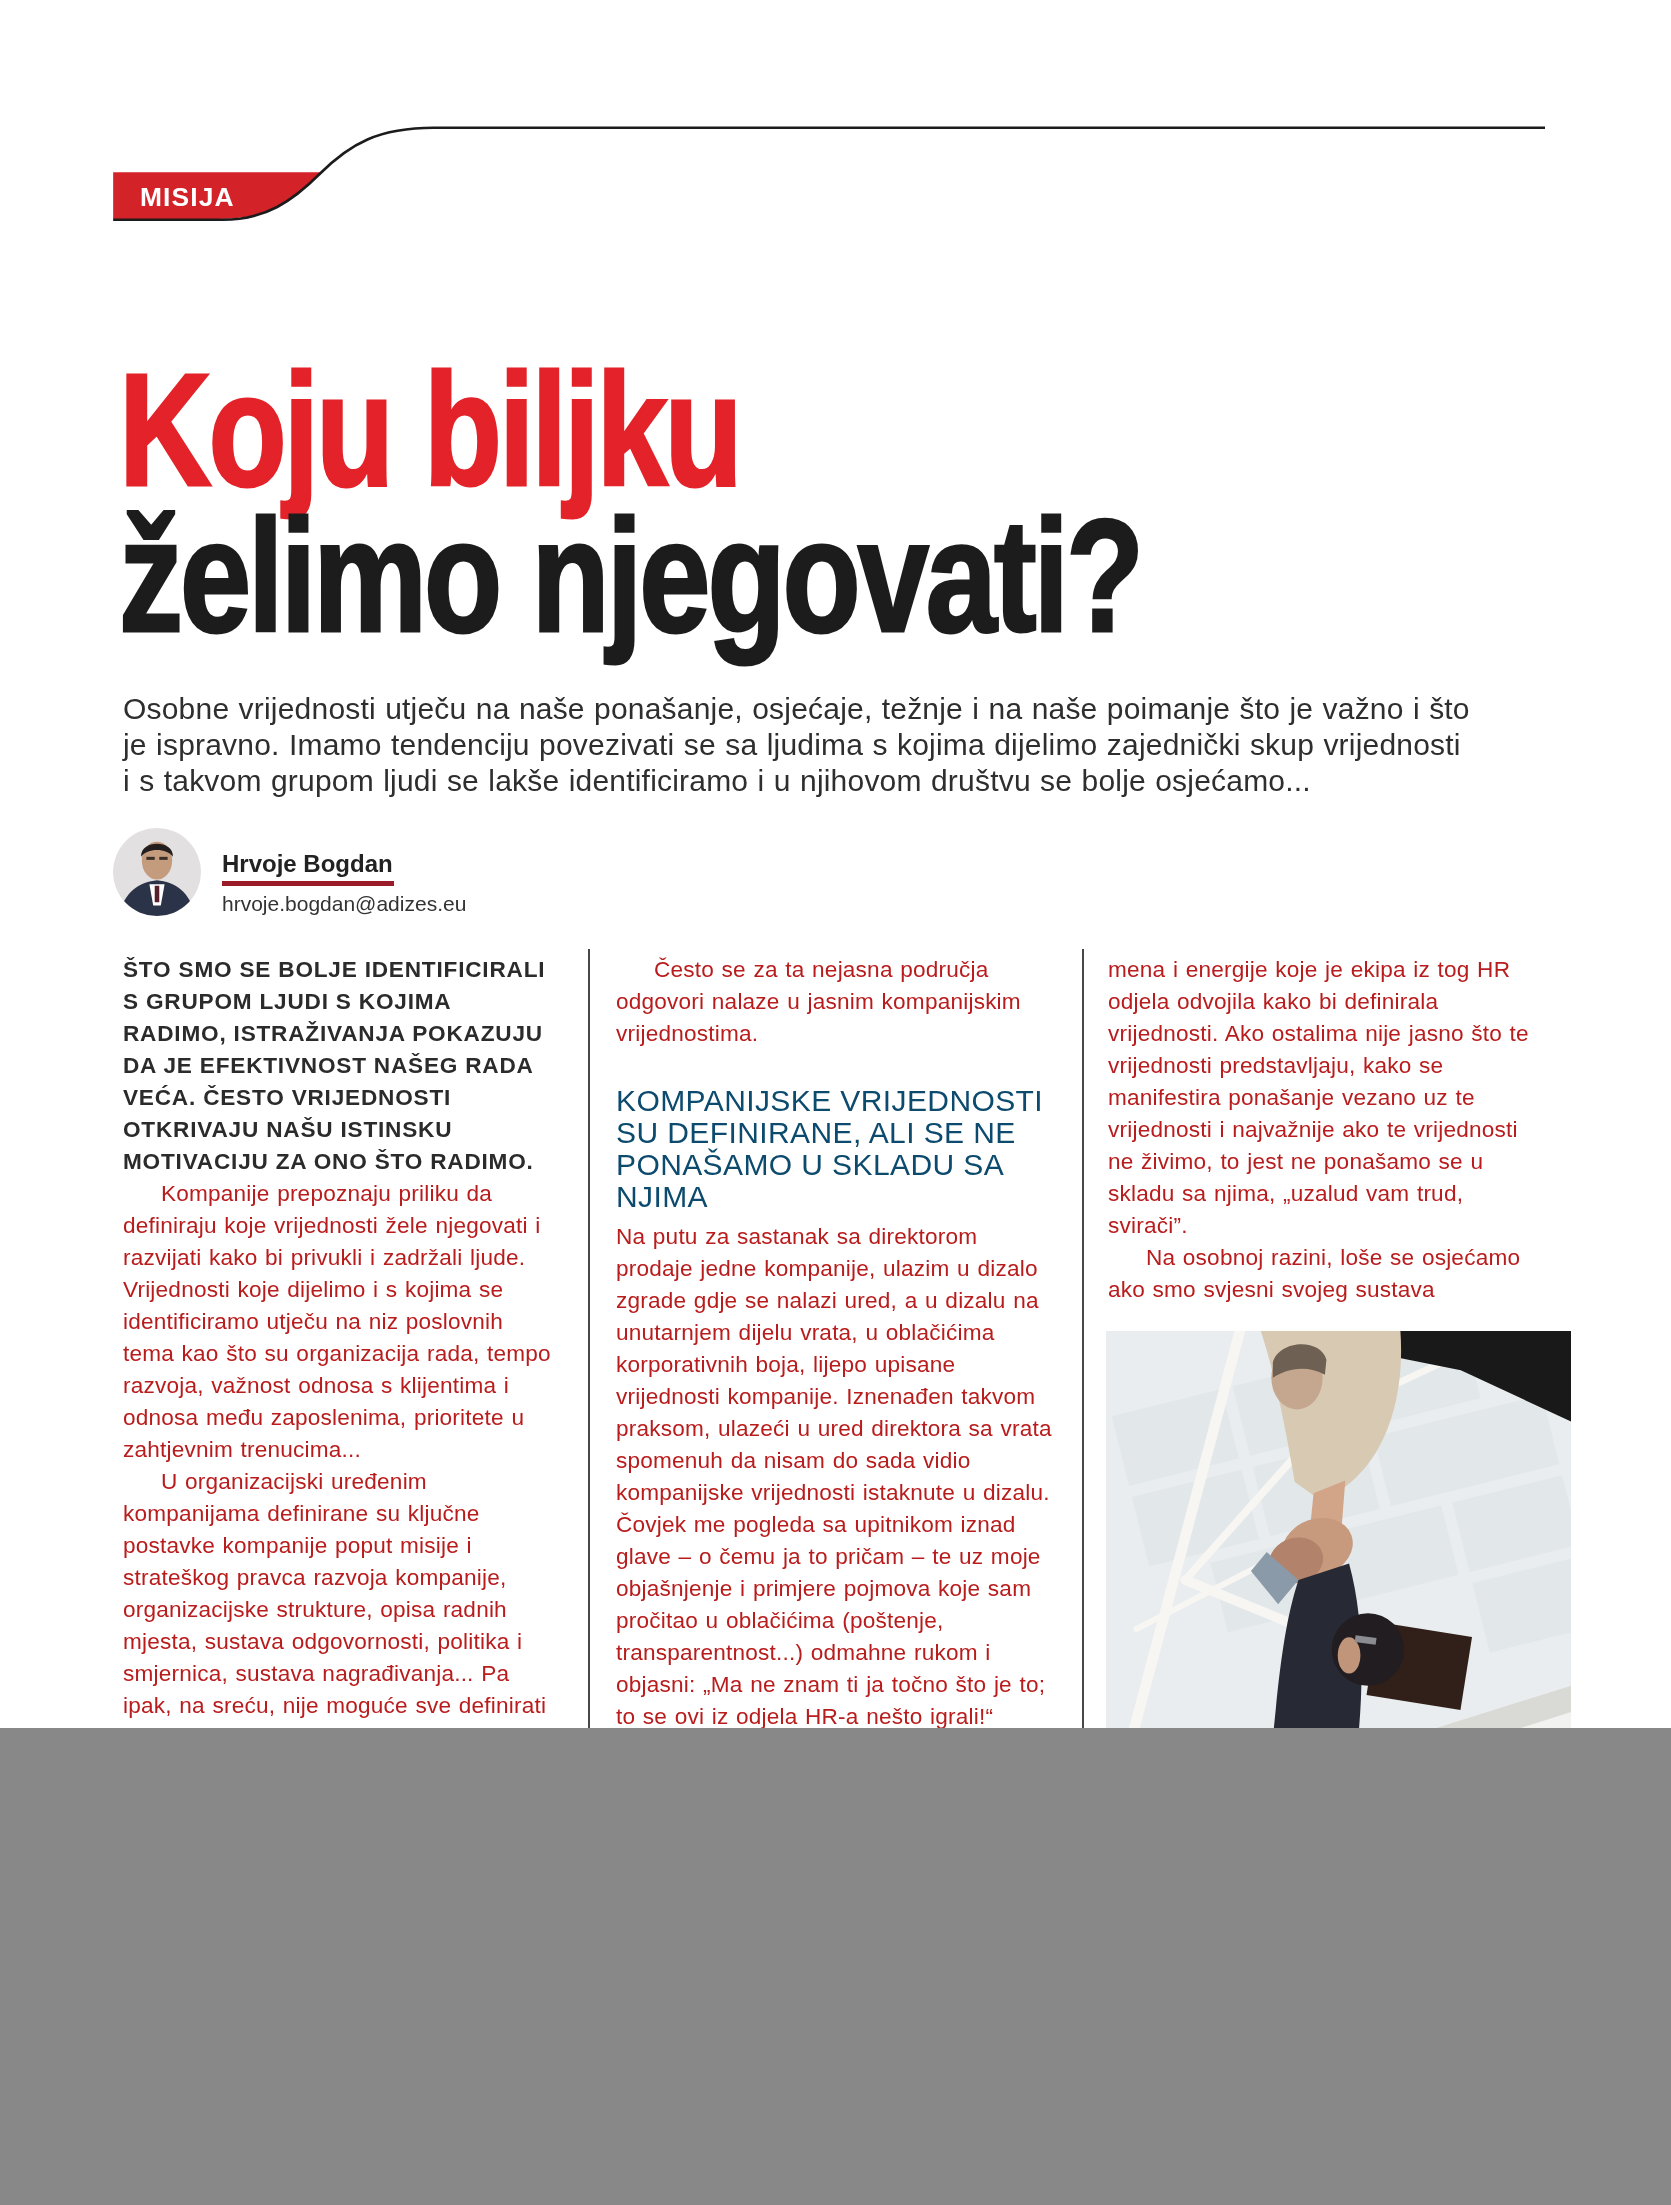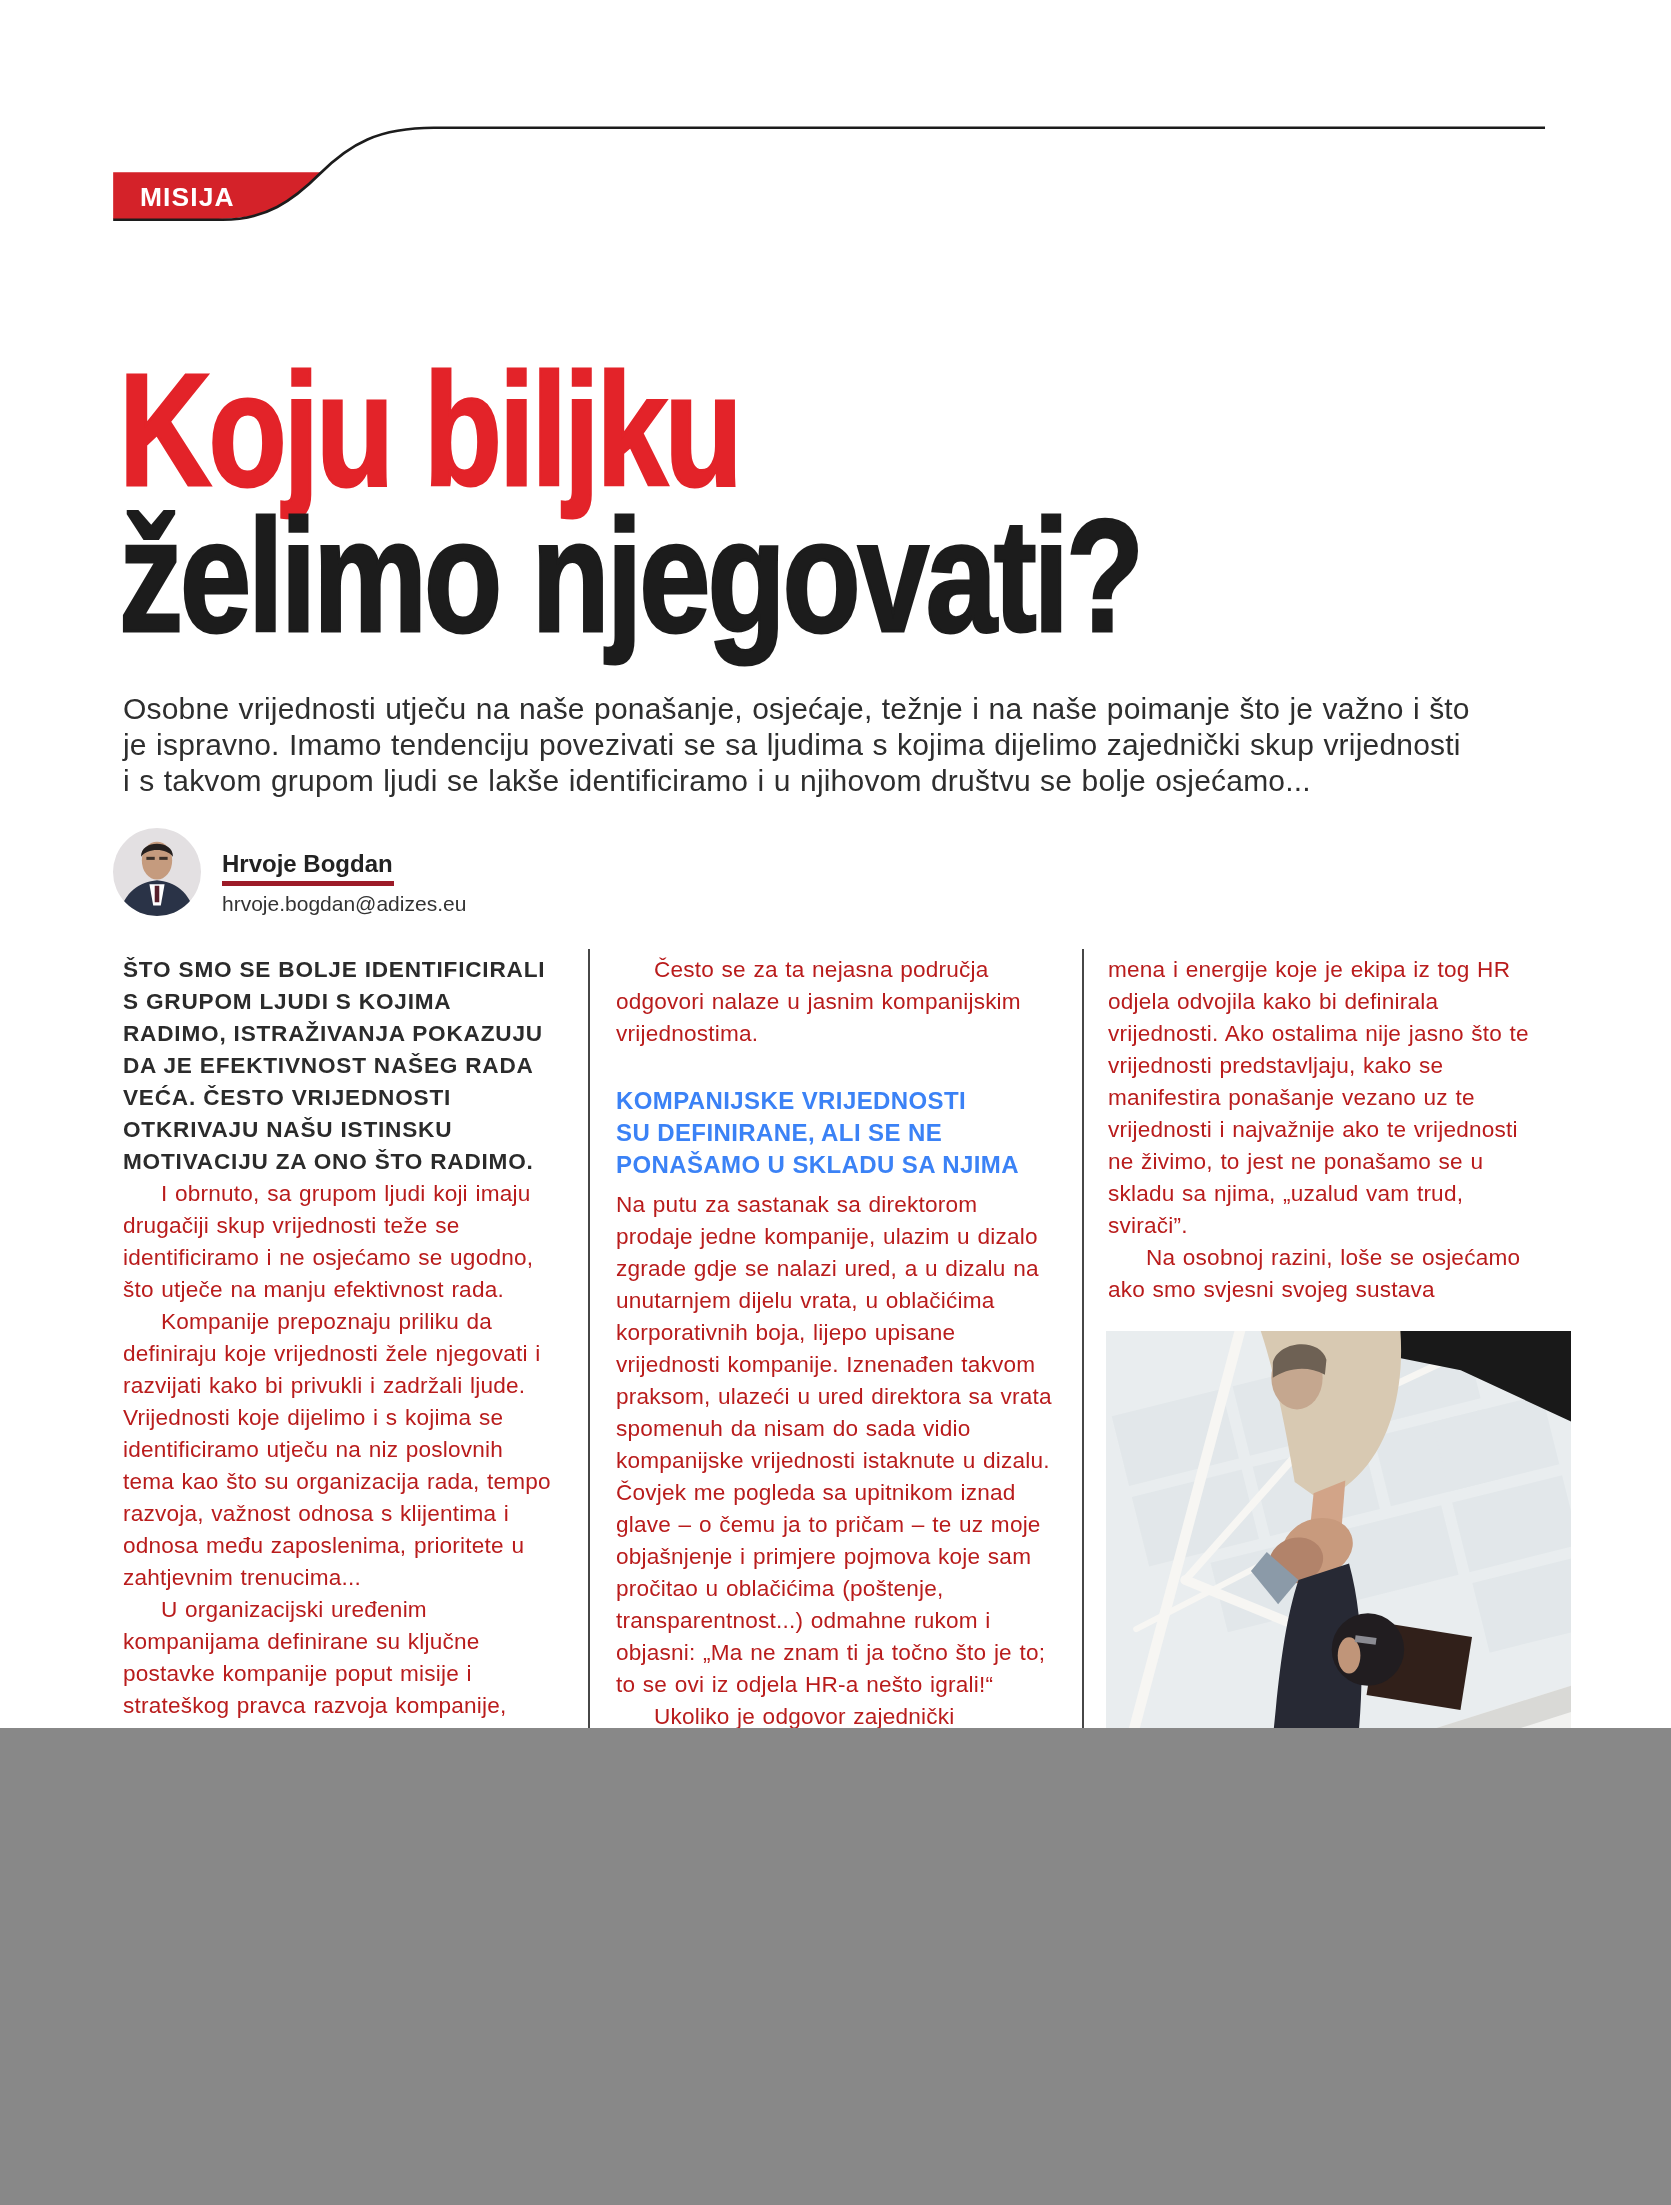--- a/index.html
+++ b/index.html
@@ -37,22 +37,22 @@
   .col{top:954px;width:438px;height:1056px;overflow:hidden;}
   #col1{left:123px;}
   #col2{left:616px;}
   #col3{left:1108px;}
   .col p{margin:0;font-size:22.6px;line-height:32px;color:#b91c1c;
          letter-spacing:0.2px;word-spacing:1.1px;}
   .col p.indent{text-indent:38px;}
   .lead{font-size:22.6px;line-height:32px;font-weight:700;color:#2b2b2b;
         letter-spacing:0.8px;}
   .red-heading{margin-top:35px;margin-bottom:7.5px;}
-  .red-heading div{font-size:24px;line-height:32px;font-weight:700;
-        color:#3b82f6;letter-spacing:0.4px;}
+  .red-heading div{font-size:30px;line-height:32px;font-weight:400;
+        color:#0c4a6e;letter-spacing:0.4px;}
   .divider{top:949px;width:2.3px;height:1059px;background:#474747;}
   #divider-1{left:588px;}
   #divider-2{left:1082px;}
   
   #article-photo{left:1106px;top:1331px;width:465px;height:658px;}
   
   #footer-rule{left:123px;top:2025px;width:1449px;height:3px;background:#333;}
   #page-number{left:123px;top:2043px;font-size:35px;color:#1b1b1b;}
   #website{left:1056px;top:2055px;width:424px;text-align:right;
            font-size:22.6px;font-weight:700;color:#1b1b1b;letter-spacing:0.2px;}
@@ -90,21 +90,20 @@
       <rect x="44" y="38" width="11" height="4" fill="#3a2f28"></rect>
       <rect x="61" y="38" width="11" height="4" fill="#3a2f28"></rect>
     </g>
   </svg>
   <div class="abs" id="author-name">Hrvoje Bogdan</div>
   <div class="abs" id="author-underline"></div>
   <div class="abs" id="author-email">hrvoje.bogdan@adizes.eu</div>
 
   <div class="abs col" id="col1">
     <div class="lead">ŠTO SMO SE BOLJE IDENTIFICIRALI S GRUPOM LJUDI S KOJIMA RADIMO, ISTRAŽIVANJA POKAZUJU DA JE EFEKTIVNOST NAŠEG RADA VEĆA. ČESTO VRIJEDNOSTI OTKRIVAJU NAŠU ISTINSKU MOTIVACIJU ZA ONO ŠTO RADIMO.</div>
-    <p class="indent">I obrnuto, sa grupom ljudi koji imaju drugačiji skup vrijednosti teže se identificiramo i ne osjećamo se ugodno, što utječe na manju efektivnost rada.</p>
     <p class="indent">Kompanije prepoznaju priliku da definiraju koje vrijednosti žele njegovati i razvijati kako bi privukli i zadržali ljude. Vrijednosti koje dijelimo i s kojima se identificiramo utječu na niz poslovnih tema kao što su organizacija rada, tempo razvoja, važnost odnosa s klijentima i odnosa među zaposlenima, prioritete u zahtjevnim trenucima...</p>
     <p class="indent">U organizacijski uređenim kompanijama definirane su ključne postavke kompanije poput misije i strateškog pravca razvoja kompanije, organizacijske strukture, opisa radnih mjesta, sustava odgovornosti, politika i smjernica, sustava nagrađivanja... Pa ipak, na sreću, nije moguće sve definirati jer bismo pali u zamku (pre)propisivanja ili jednostavnije rečeno birokracije.</p>
   </div>
 
   <div class="abs divider" id="divider-1"></div>
 
   <div class="abs col" id="col2">
     <p class="indent">Često se za ta nejasna područja odgovori nalaze u jasnim kompanijskim vrijednostima.</p>
     <div class="red-heading">
       <div>KOMPANIJSKE VRIJEDNOSTI</div>

